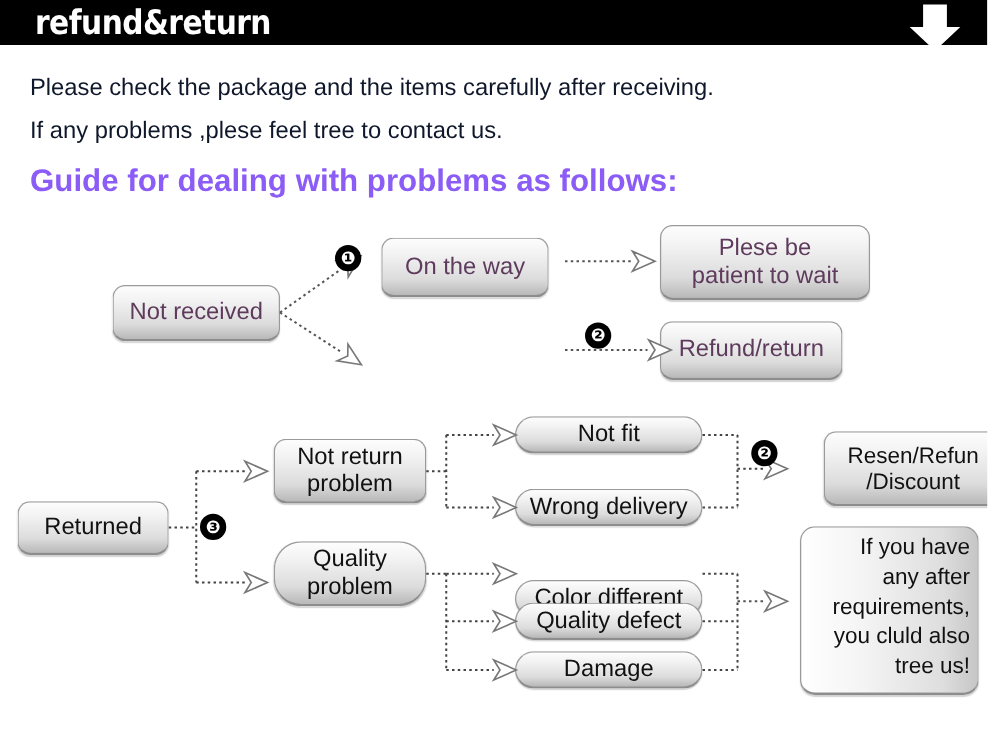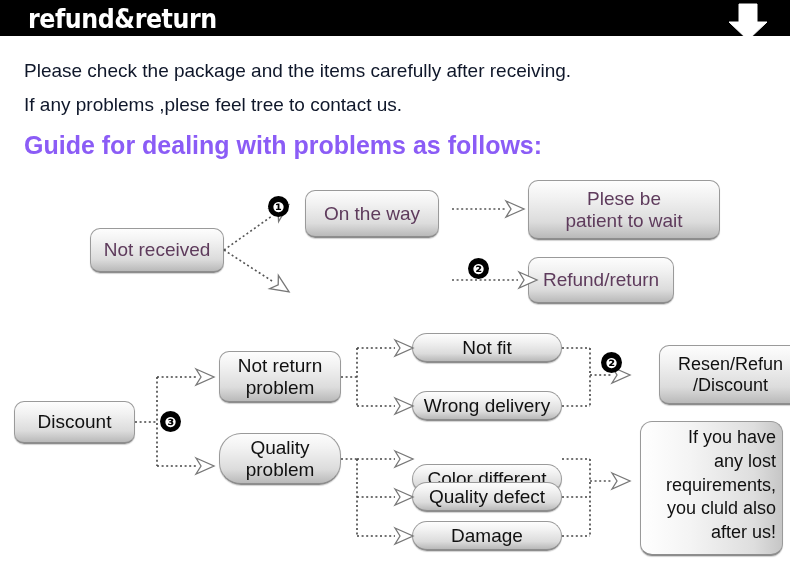--- a/index.html
+++ b/index.html
@@ -193,31 +193,31 @@
 
   <div class="marker" style="left:268px; top:196px;">❶</div>
 
   <div class="fbox purple" style="left:305px; top:190px; width:134px; height:48px;">
     <span class="t">On the way</span>
   </div>
 
 
   <div class="marker" style="left:468px; top:258px;">❷</div>
 
-  <div class="fbox purple" style="left:528px; top:180px; width:192px; height:60px; flex-direction:column;">
+  <div class="fbox purple" style="left:528px; top:180px; width:168px; height:60px; flex-direction:column;">
     <span class="t">Plese be</span>
     <span class="t">patient to wait</span>
   </div>
 
   <div class="fbox purple" style="left:528px; top:257px; width:146px; height:47px;">
     <span class="t">Refund/return</span>
   </div>
 
   <div class="fbox" style="left:14px; top:401px; width:121px; height:43px;">
-    <span class="t">Discount</span>
+    <span class="t">Returned</span>
   </div>
 
   <div class="marker" style="left:160px; top:411px;">❸</div>
 
   <div class="fbox" style="left:219px; top:351px; width:122px; height:52px; flex-direction:column;">
     <span class="t">Not return</span>
     <span class="t">problem</span>
   </div>
 
   <div class="fbox" style="left:219px; top:433px; width:122px; height:52px; flex-direction:column;border-radius:22px;">
@@ -247,19 +247,19 @@
 
   <div class="marker" style="left:601px; top:352px;">❷</div>
 
   <div class="fbox" style="left:640px; top:345px; width:143px; height:60px; flex-direction:column; font-size:18px;margin-left:19px;">
     <span class="t">Resen/Refun</span>
     <span class="t">/Discount</span>
   </div>
 
   <div class="fbox note" style="left:640px; top:421px; width:143px; height:135px; flex-direction:column; font-size:18px;">
     <span class="t">If you have</span>
-    <span class="t">any lost</span>
+    <span class="t">any after</span>
     <span class="t">requirements,</span>
     <span class="t">you cluld also</span>
-    <span class="t">after us!</span>
+    <span class="t">tree us!</span>
   </div>
 
 </div>
 
 </body></html>

